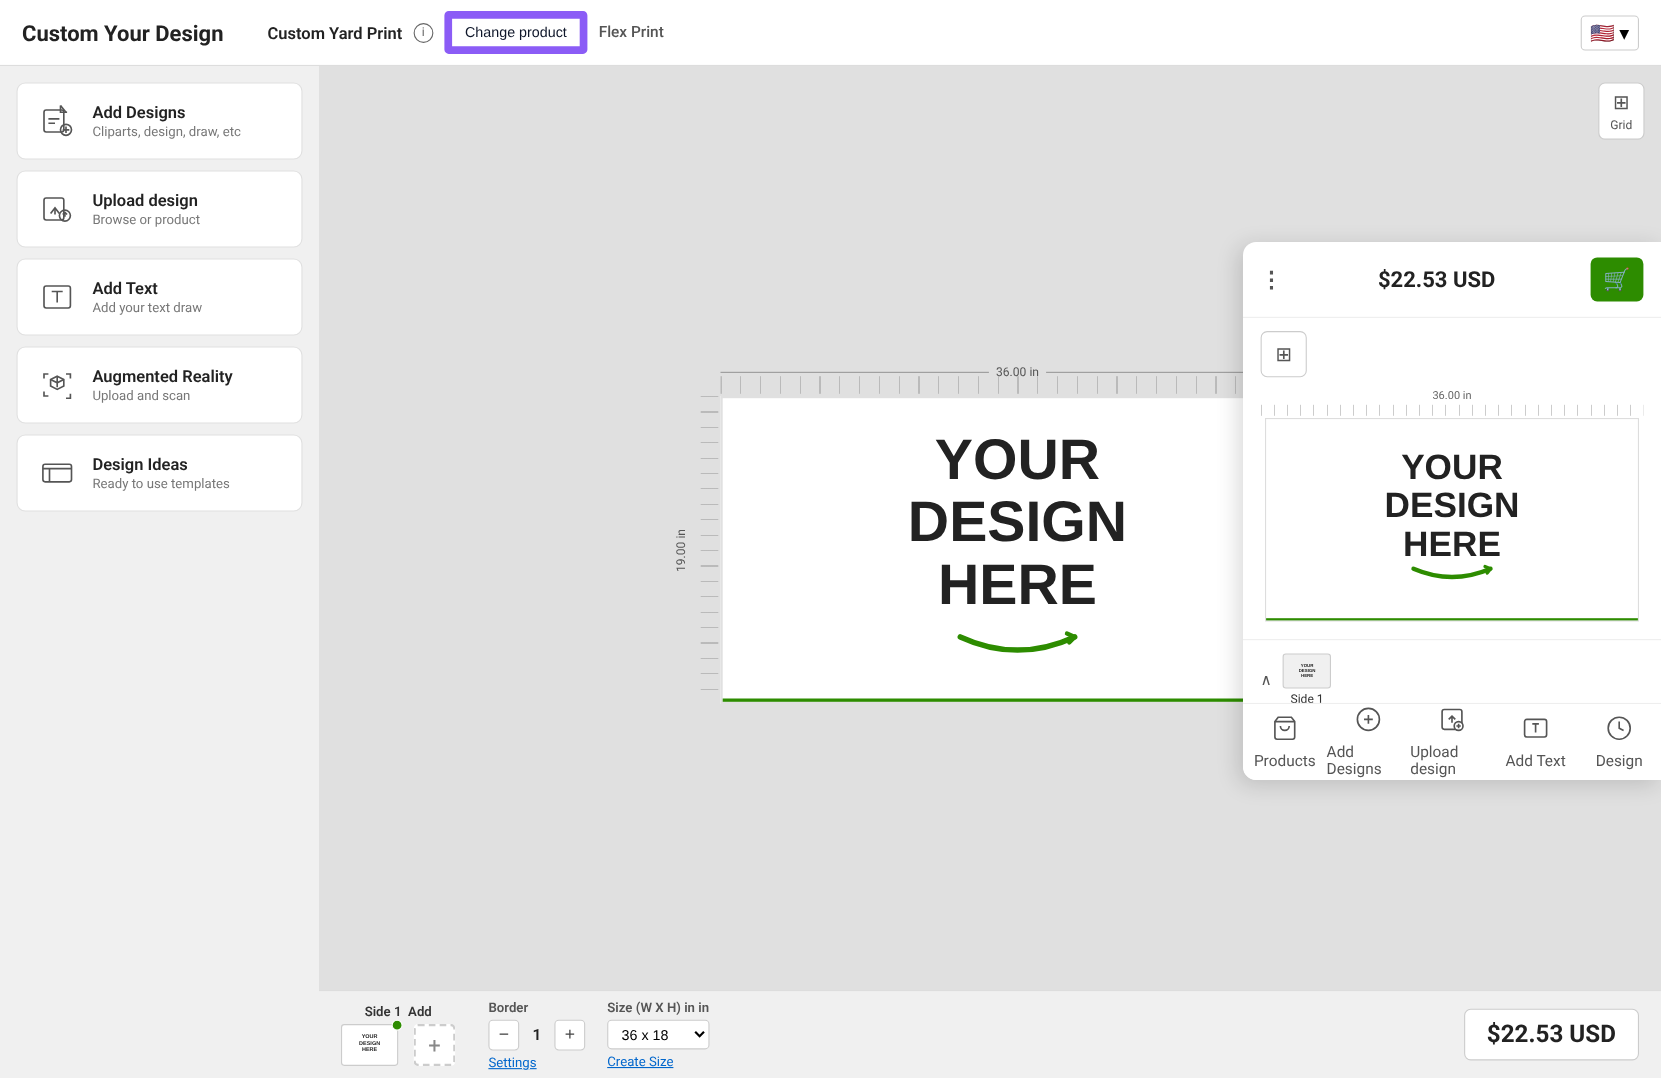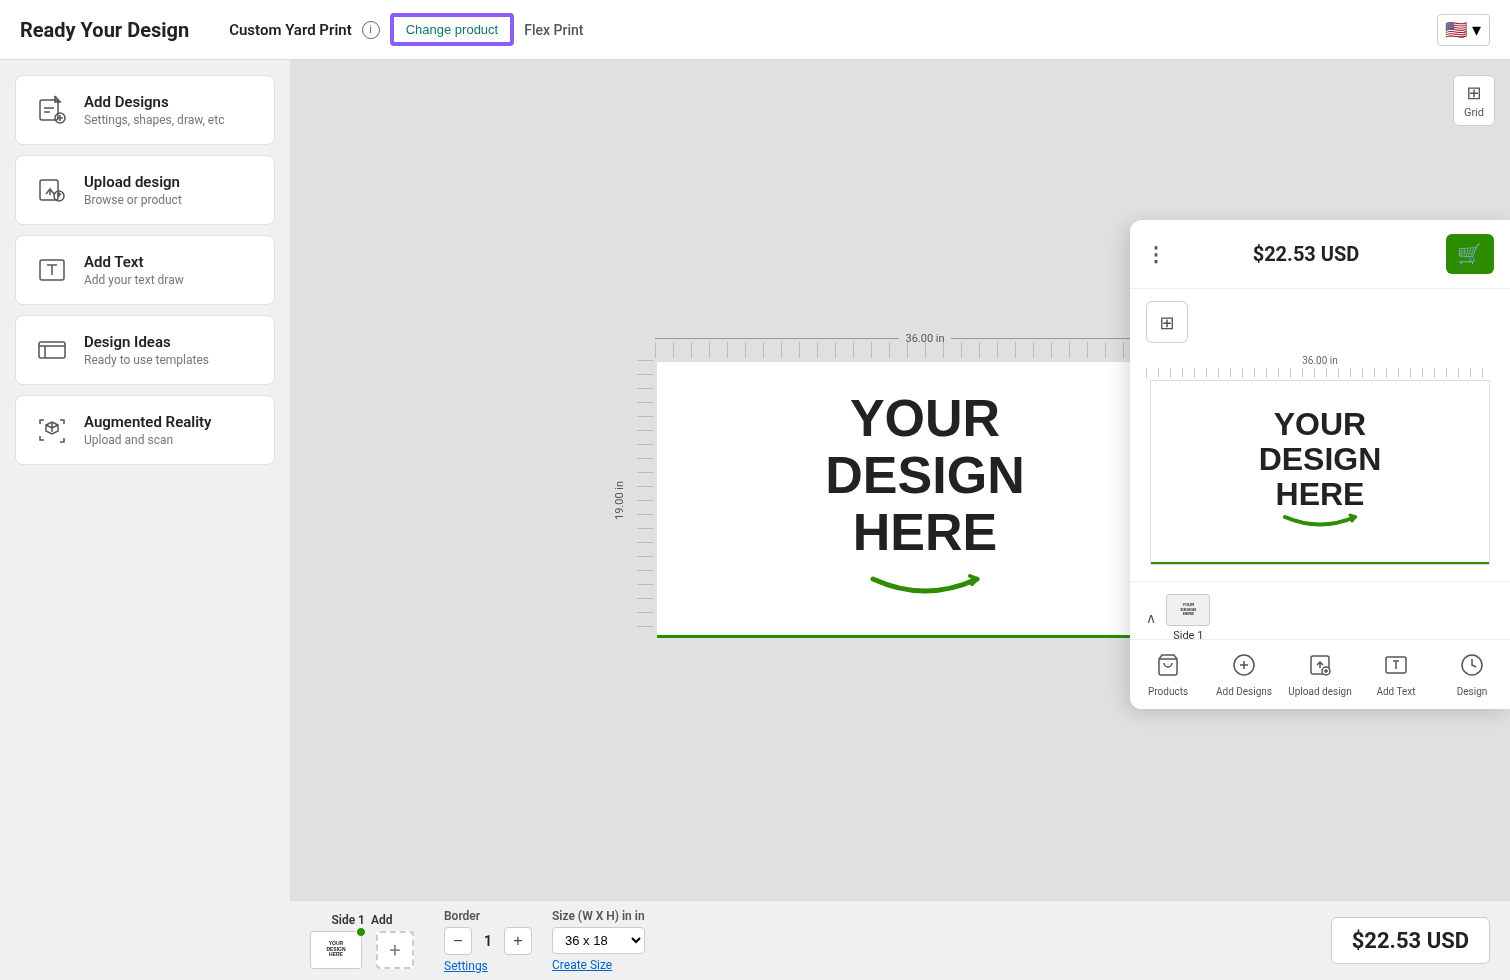--- a/index.html
+++ b/index.html
@@ -48,26 +48,26 @@
       width: 18px;
       height: 18px;
       border-radius: 50%;
       border: 1.5px solid #666;
       font-size: 11px;
       color: #666;
       cursor: pointer;
     }
     .change-product-btn {
       background: none;
-      border: 4px solid #8b5cf6;
+      border: 7px solid #8b5cf6;
       border-radius: 4px;
       padding: 5px 12px;
       font-size: 13px;
       cursor: pointer;
-      color: #0f766e;
+      color: #0f172a;
     }
     .flex-print-label {
       font-size: 14px;
       color: #555;
       font-weight: 500;
     }
     .header-spacer { flex: 1; }
     .flag-btn {
       display: flex;
       align-items: center;
@@ -611,38 +611,38 @@
       align-items: center;
       gap: 4px;
       cursor: pointer;
       flex: 1;
     }
     .mobile-nav-icon {
       font-size: 22px;
       color: #555;
     }
     .mobile-nav-label {
-      font-size: 10px;
+      font-size: 14px;
       color: #555;
     }
 
     
     .icon-svg {
       width: 32px;
       height: 32px;
       stroke: #555;
       fill: none;
       stroke-width: 1.5;
     }
   </style>
 </head>
 <body>
 
 <div class="header">
-  <div class="header-title">Ready Your Design</div>
+  <div class="header-title">Custom Your Design</div>
   <div class="header-center">
     <span class="product-name">Custom Yard Print</span>
     <span class="info-icon">i</span>
     <button class="change-product-btn">Change product</button>
     <span class="flex-print-label">Flex Print</span>
   </div>
   <div class="header-spacer"></div>
   <button class="flag-btn">
     <span>🇺🇸</span>
     <span>▾</span>
@@ -657,21 +657,21 @@
         <rect x="4" y="6" width="18" height="20" rx="2"></rect>
         <path d="M8 14h10M8 18h6"></path>
         <path d="M19 2v6h6"></path>
         <path d="M19 2l5 6"></path>
         <circle cx="24" cy="24" r="5"></circle>
         <path d="M24 21v6M21 24h6"></path>
       </svg>
     </div>
     <div class="sidebar-text-block">
       <div class="sidebar-item-title">Add Designs</div>
-      <div class="sidebar-item-sub">Settings, shapes, draw, etc</div>
+      <div class="sidebar-item-sub">Cliparts, design, draw, etc</div>
     </div>
   </div>
 
   <div class="sidebar-item">
     <div class="sidebar-icon">
       <svg class="icon-svg" viewBox="0 0 32 32">
         <rect x="4" y="6" width="18" height="20" rx="2"></rect>
         <path d="M10 20l4-5 4 5"></path>
         <path d="M14 15v6"></path>
         <circle cx="23" cy="22" r="5"></circle>
@@ -694,41 +694,41 @@
     </div>
     <div class="sidebar-text-block">
       <div class="sidebar-item-title">Add Text</div>
       <div class="sidebar-item-sub">Add your text draw</div>
     </div>
   </div>
 
   <div class="sidebar-item">
     <div class="sidebar-icon">
       <svg class="icon-svg" viewBox="0 0 32 32">
-        <rect x="3" y="8" width="26" height="16" rx="2"></rect>
-        <path d="M3 12h26M9 12v12"></path>
-      </svg>
-    </div>
-    <div class="sidebar-text-block">
-      <div class="sidebar-item-title">Design Ideas</div>
-      <div class="sidebar-item-sub">Ready to use templates</div>
-    </div>
-  </div>
-
-  <div class="sidebar-item">
-    <div class="sidebar-icon">
-      <svg class="icon-svg" viewBox="0 0 32 32">
         <path d="M4 10V6h4M24 6h4v4M4 22v4h4M24 28h4v-4"></path>
         <path d="M16 8l6 3v6l-6 3-6-3v-6z"></path>
         <path d="M16 8v10M10 11l6 3 6-3"></path>
       </svg>
     </div>
     <div class="sidebar-text-block">
       <div class="sidebar-item-title">Augmented Reality</div>
       <div class="sidebar-item-sub">Upload and scan</div>
+    </div>
+  </div>
+
+  <div class="sidebar-item">
+    <div class="sidebar-icon">
+      <svg class="icon-svg" viewBox="0 0 32 32">
+        <rect x="3" y="8" width="26" height="16" rx="2"></rect>
+        <path d="M3 12h26M9 12v12"></path>
+      </svg>
+    </div>
+    <div class="sidebar-text-block">
+      <div class="sidebar-item-title">Design Ideas</div>
+      <div class="sidebar-item-sub">Ready to use templates</div>
     </div>
   </div>
 </div>
 
 <div class="main-area">
   <div class="canvas-container">
 
     <div class="grid-btn">
       <span style="font-size:18px;">⊞</span>
       <span>Grid</span>

